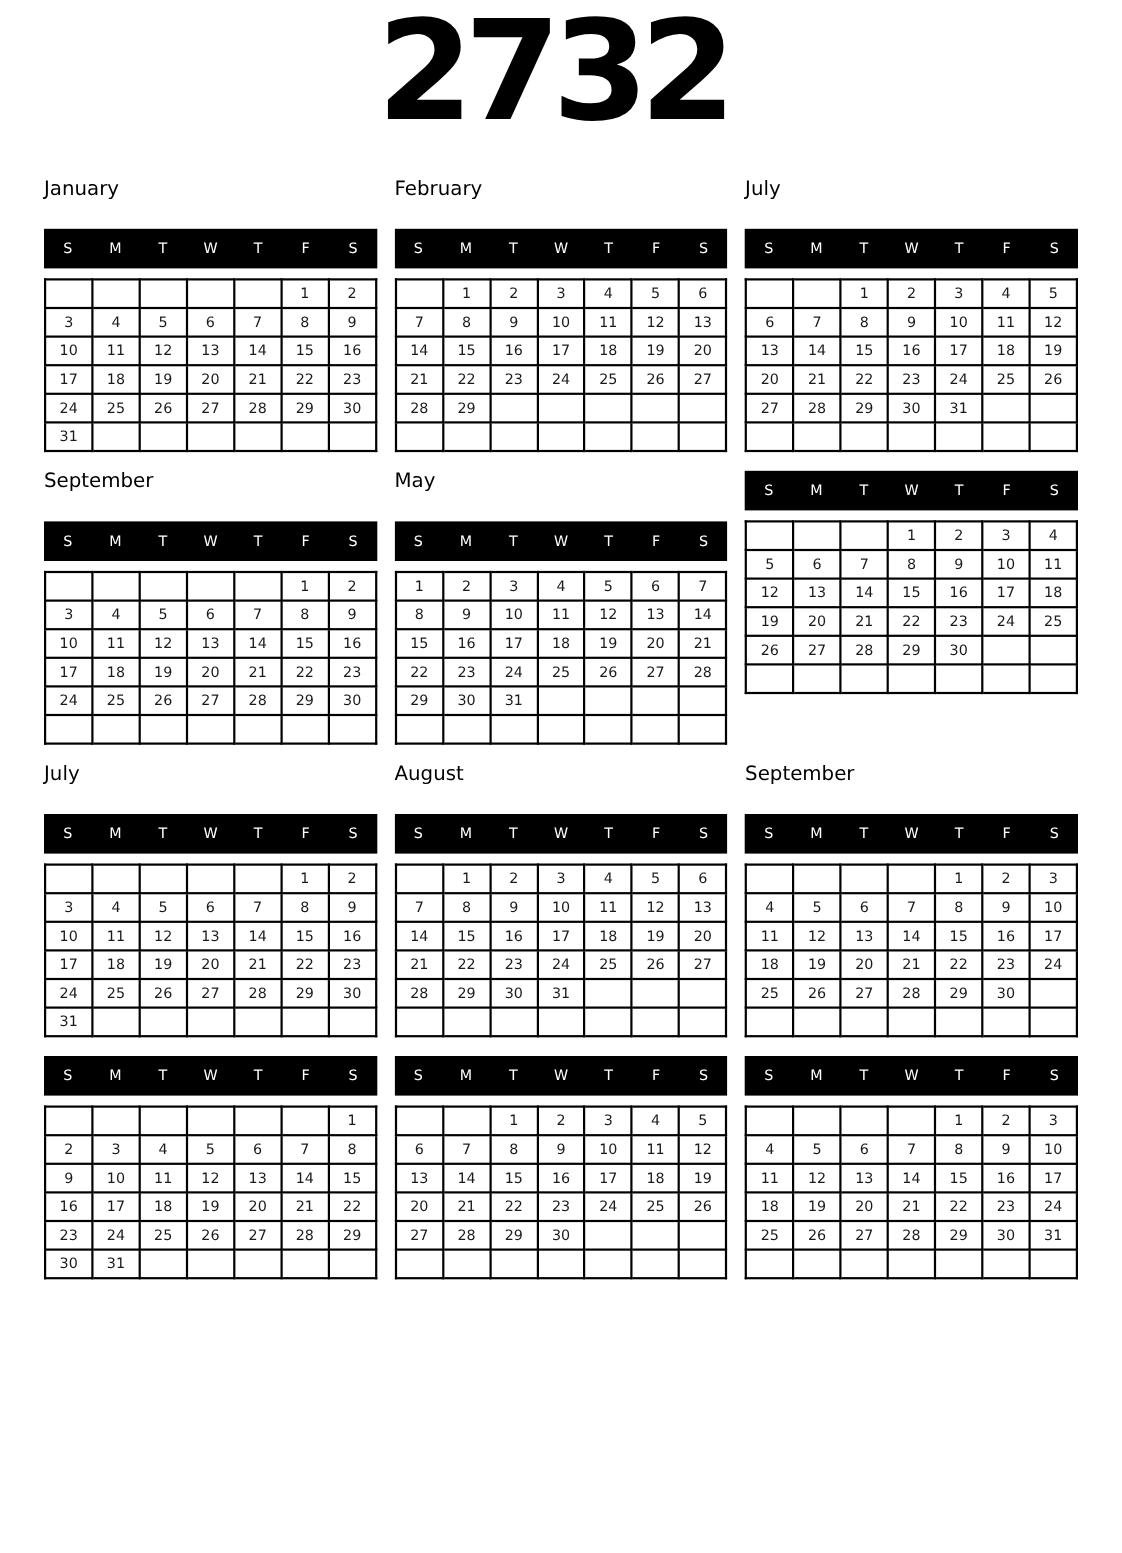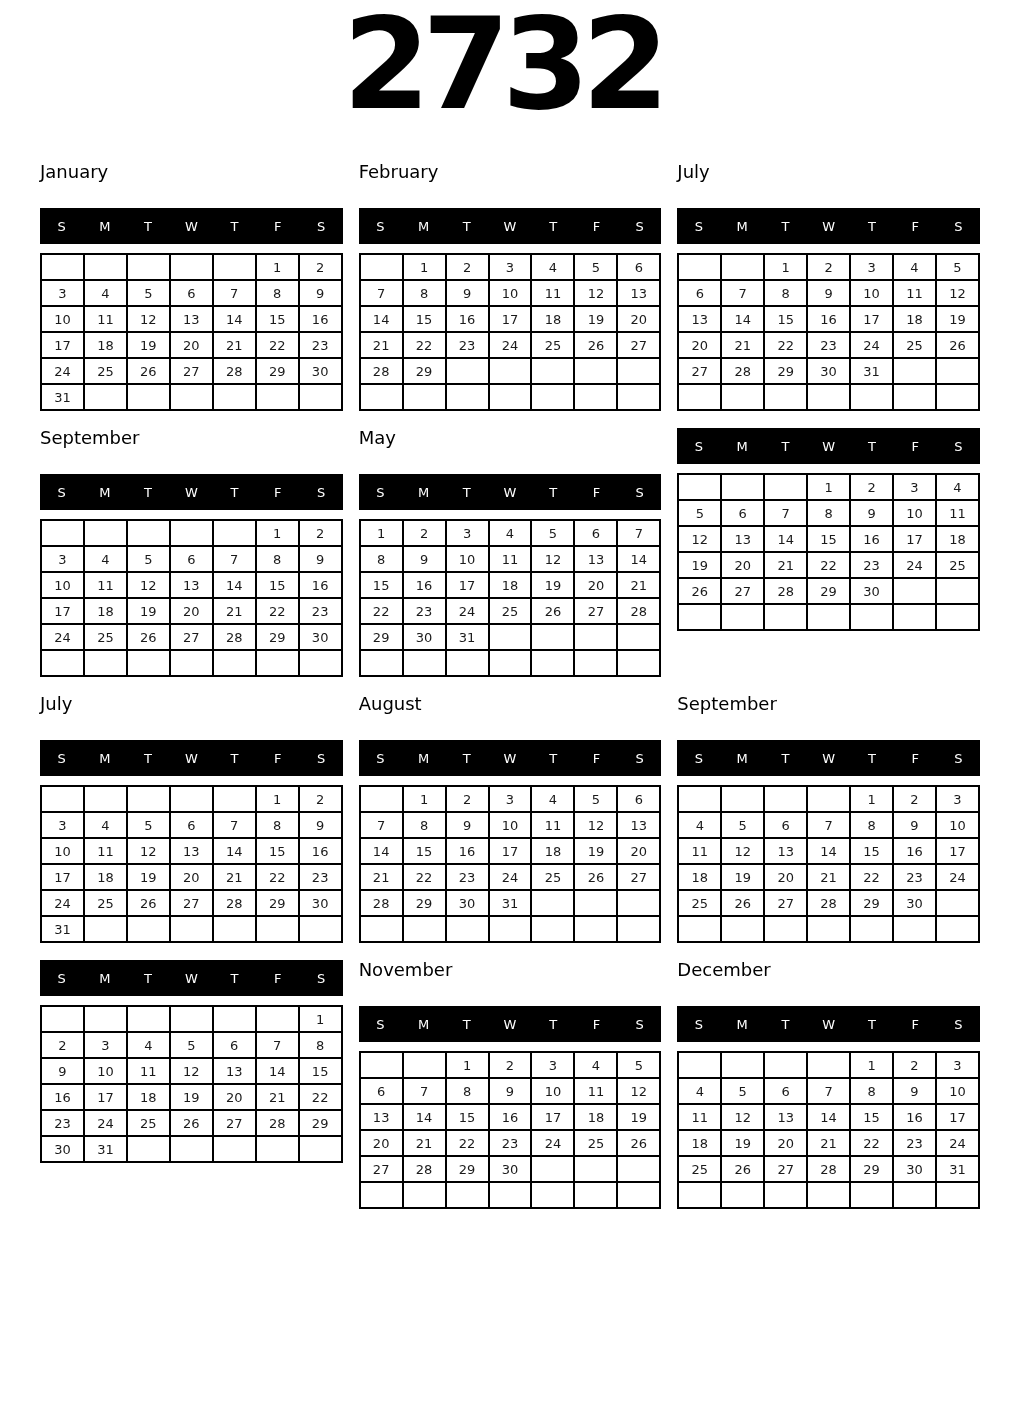--- a/index.html
+++ b/index.html
@@ -776,92 +776,90 @@
             <td></td>
             <td></td>
             <td></td>
             <td></td>
           </tr>
         </tbody>
     </table>
   </div>
 
   <div class="month">
-    <div class="month-title">November</div>
-    <div class="weekday-header">
-        <span>S</span>
-        <span>M</span>
-        <span>T</span>
-        <span>W</span>
-        <span>T</span>
-        <span>F</span>
-        <span>S</span>
-      </div>
-    <table class="day-grid">
-      <tbody>
-          <tr>
-            <td></td>
-            <td></td>
-            <td>1</td>
-            <td>2</td>
-            <td>3</td>
-            <td>4</td>
-            <td>5</td>
-          </tr>
-          <tr>
-            <td>6</td>
-            <td>7</td>
-            <td>8</td>
-            <td>9</td>
-            <td>10</td>
-            <td>11</td>
-            <td>12</td>
-          </tr>
-          <tr>
-            <td>13</td>
-            <td>14</td>
-            <td>15</td>
-            <td>16</td>
-            <td>17</td>
-            <td>18</td>
-            <td>19</td>
-          </tr>
-          <tr>
-            <td>20</td>
-            <td>21</td>
-            <td>22</td>
-            <td>23</td>
-            <td>24</td>
-            <td>25</td>
-            <td>26</td>
-          </tr>
-          <tr>
-            <td>27</td>
-            <td>28</td>
-            <td>29</td>
-            <td>30</td>
-            <td></td>
-            <td></td>
-            <td></td>
-          </tr>
-          <tr>
-            <td></td>
-            <td></td>
-            <td></td>
-            <td></td>
-            <td></td>
-            <td></td>
-            <td></td>
-          </tr>
-        </tbody>
-    </table>
-  </div>
-
-  <div class="month">
-    <div class="month-title">December</div>
+    <div class="weekday-header">
+        <span>S</span>
+        <span>M</span>
+        <span>T</span>
+        <span>W</span>
+        <span>T</span>
+        <span>F</span>
+        <span>S</span>
+      </div>
+    <table class="day-grid">
+      <tbody>
+          <tr>
+            <td></td>
+            <td></td>
+            <td>1</td>
+            <td>2</td>
+            <td>3</td>
+            <td>4</td>
+            <td>5</td>
+          </tr>
+          <tr>
+            <td>6</td>
+            <td>7</td>
+            <td>8</td>
+            <td>9</td>
+            <td>10</td>
+            <td>11</td>
+            <td>12</td>
+          </tr>
+          <tr>
+            <td>13</td>
+            <td>14</td>
+            <td>15</td>
+            <td>16</td>
+            <td>17</td>
+            <td>18</td>
+            <td>19</td>
+          </tr>
+          <tr>
+            <td>20</td>
+            <td>21</td>
+            <td>22</td>
+            <td>23</td>
+            <td>24</td>
+            <td>25</td>
+            <td>26</td>
+          </tr>
+          <tr>
+            <td>27</td>
+            <td>28</td>
+            <td>29</td>
+            <td>30</td>
+            <td></td>
+            <td></td>
+            <td></td>
+          </tr>
+          <tr>
+            <td></td>
+            <td></td>
+            <td></td>
+            <td></td>
+            <td></td>
+            <td></td>
+            <td></td>
+          </tr>
+        </tbody>
+    </table>
+  </div>
+
+  <div class="month">
     <div class="weekday-header">
         <span>S</span>
         <span>M</span>
         <span>T</span>
         <span>W</span>
         <span>T</span>
         <span>F</span>
         <span>S</span>
       </div>
     <table class="day-grid">

